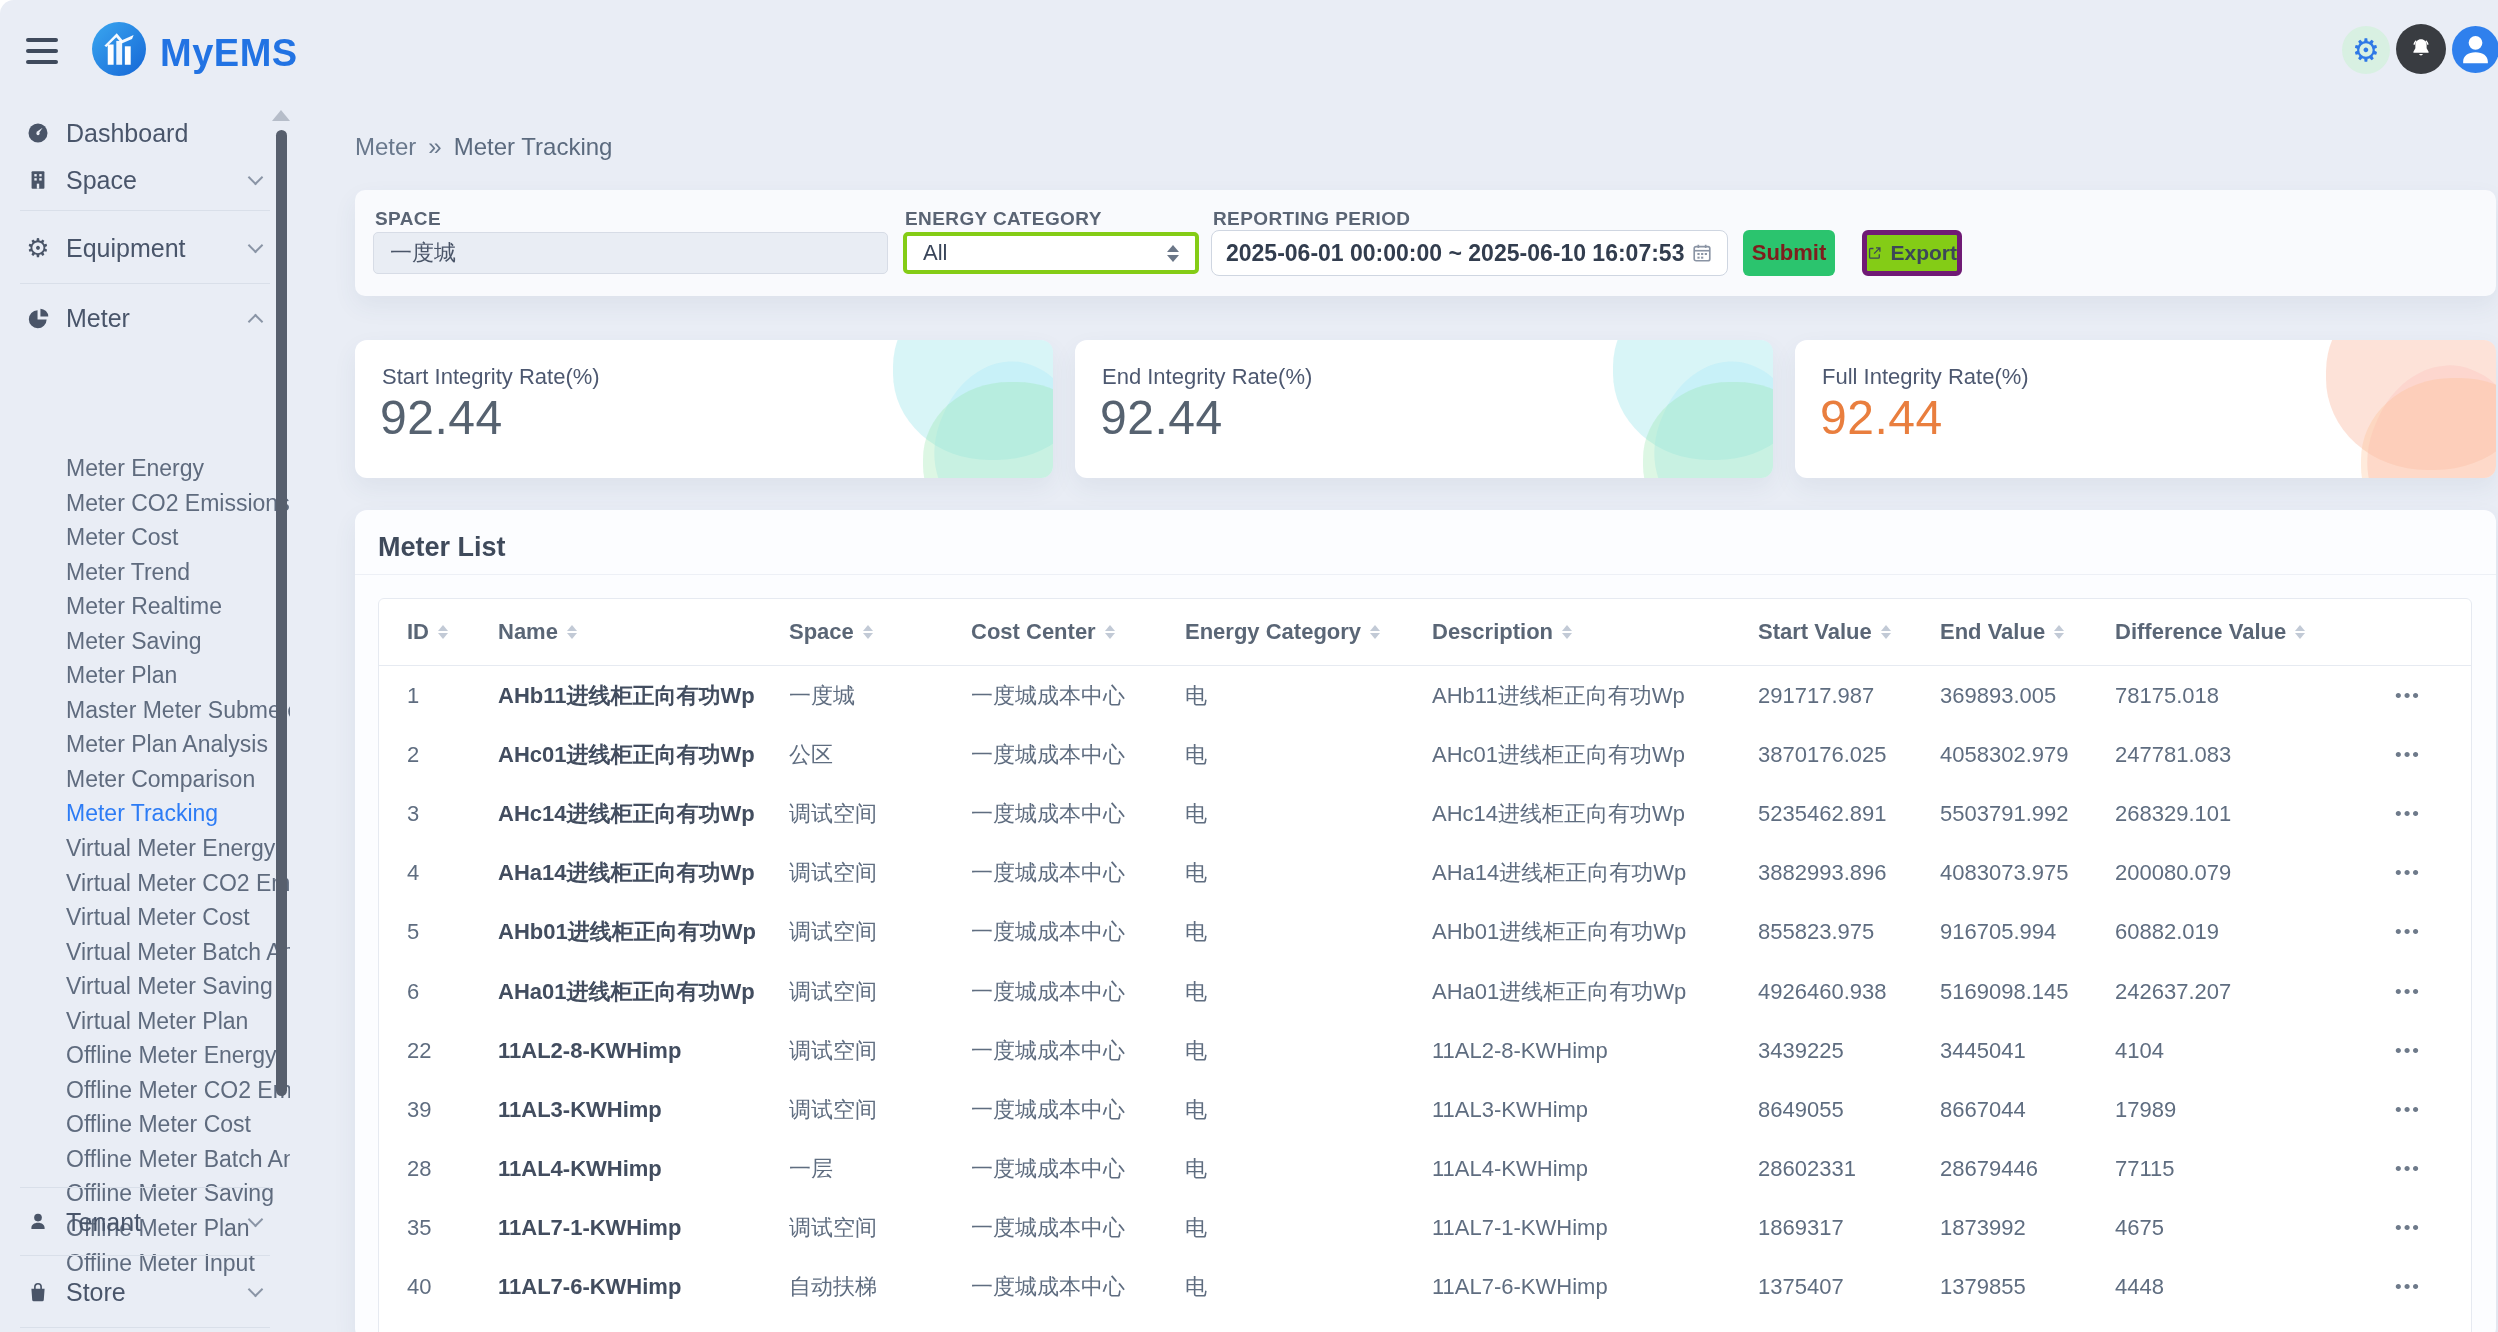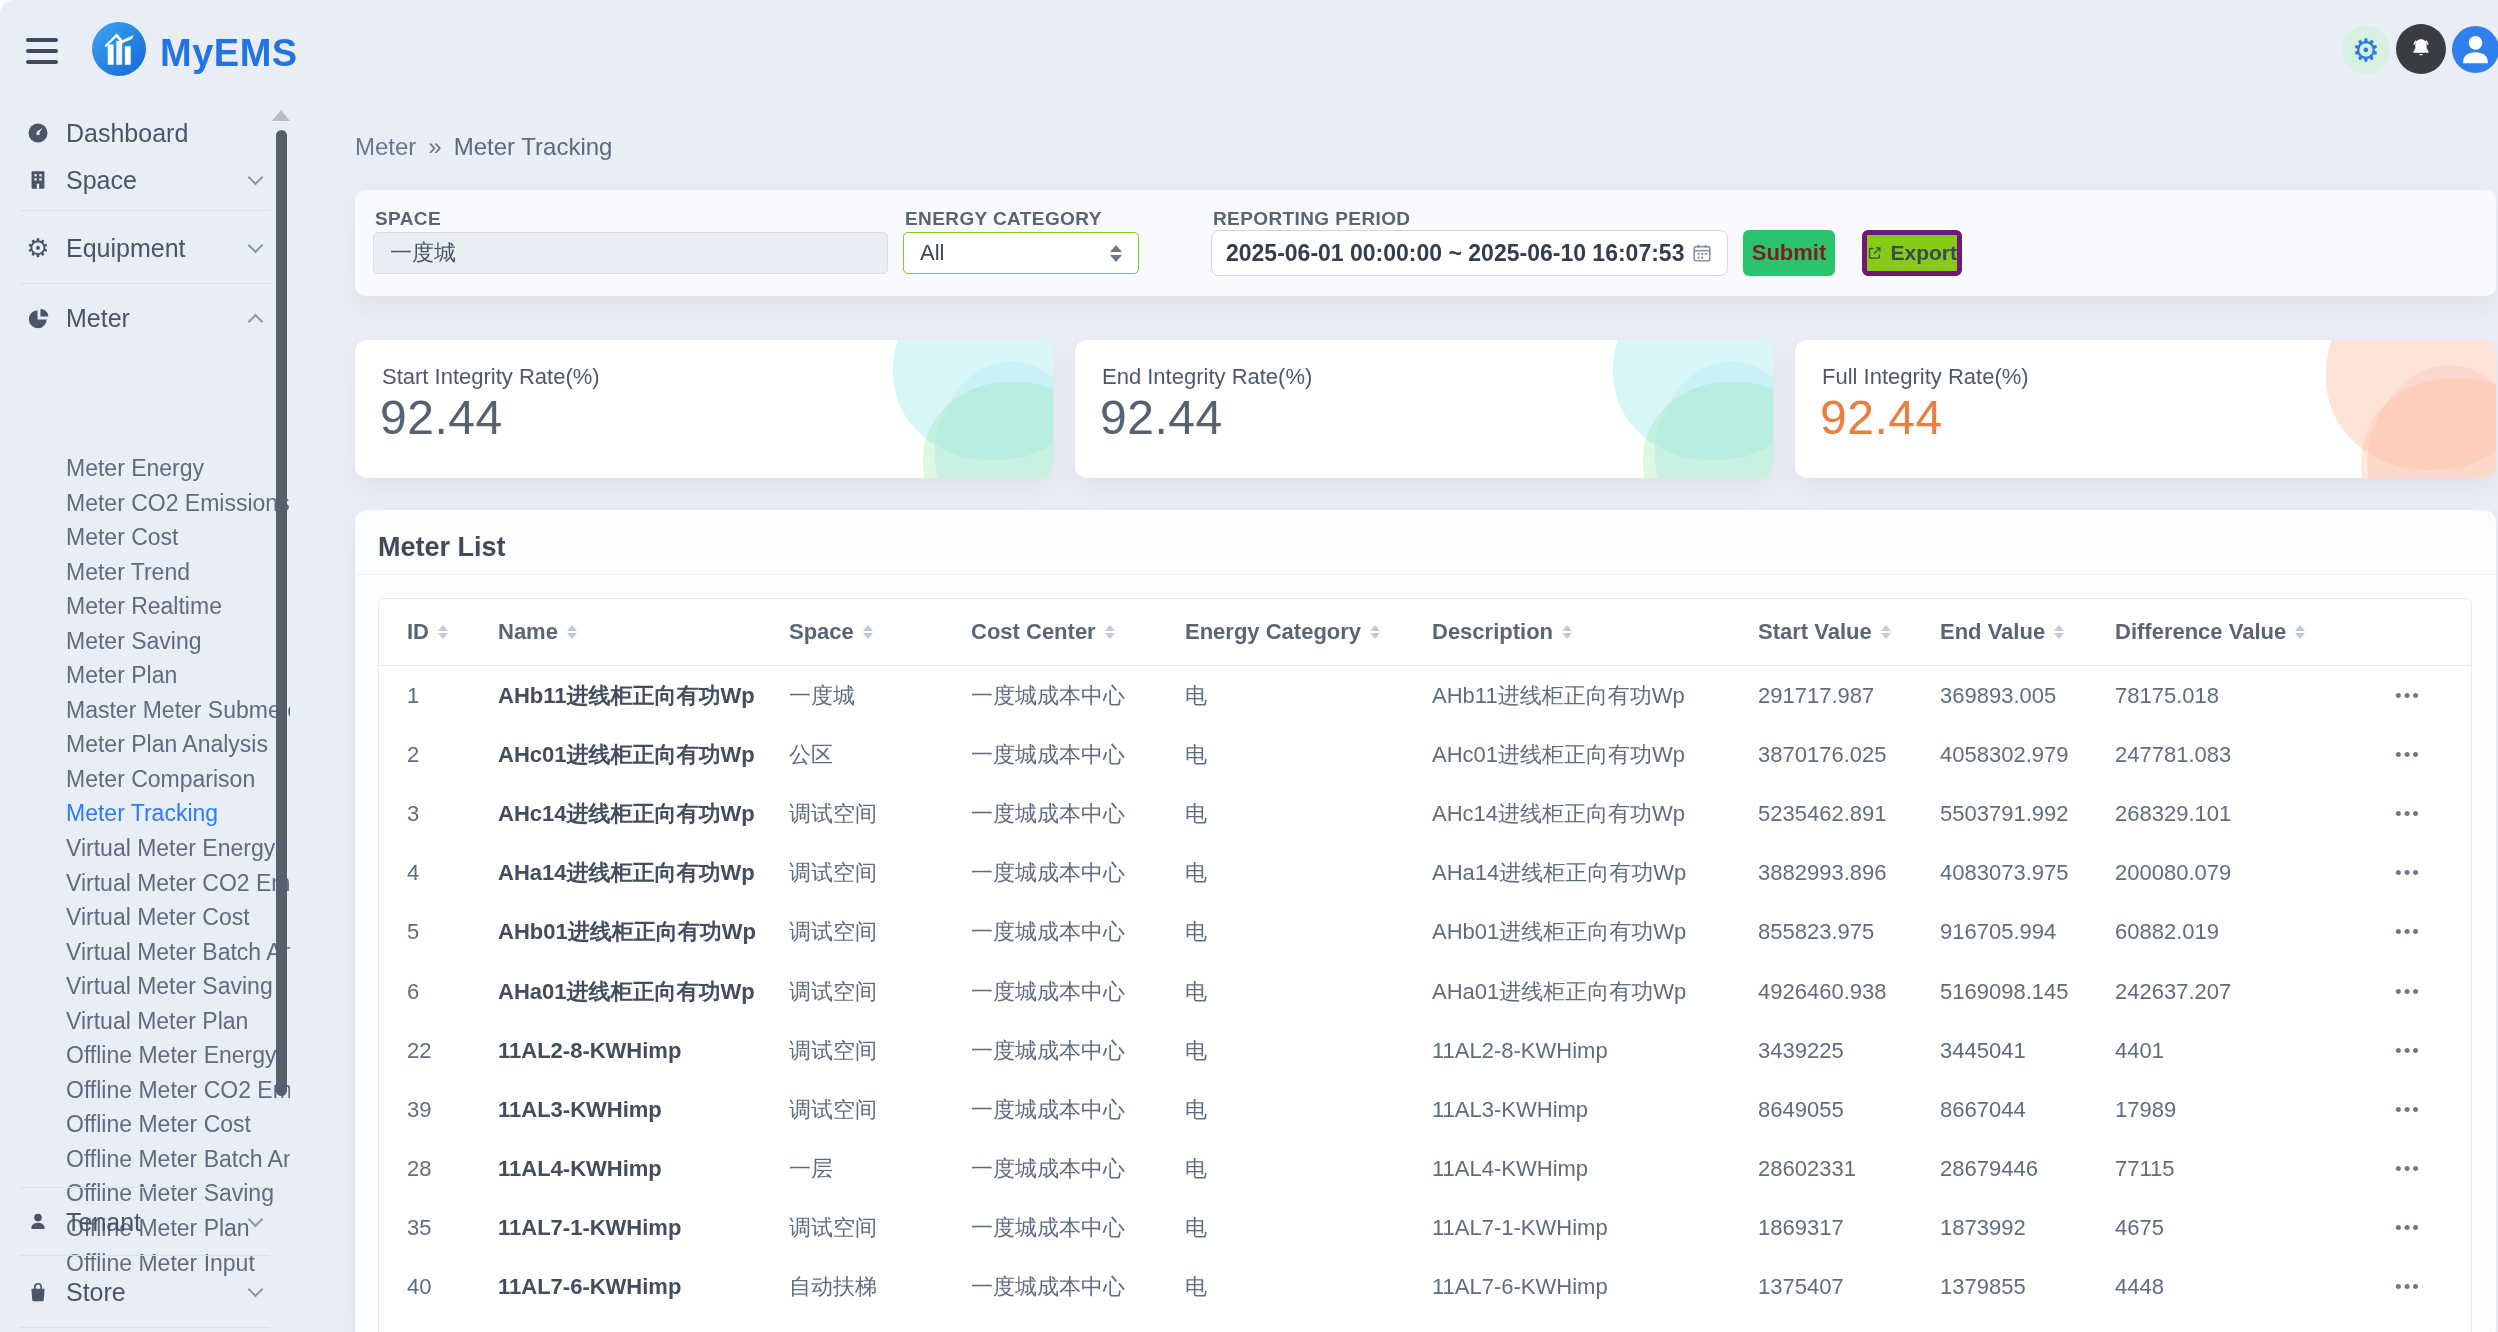--- a/index.html
+++ b/index.html
@@ -36,21 +36,21 @@
 
   
   #breadcrumb { position:absolute; left:355px; top:133px; font-size:24px; color:#69788c; display:flex; gap:12px; }
   #breadcrumb .cur { color:#5b6a7e; }
 
   
   #filter-card { position:absolute; left:355px; top:190px; width:2141px; height:106px; background:#f9fafd; border-radius:10px; box-shadow:0 10px 24px rgba(60,80,120,.07); }
   .flabel { position:absolute; top:18px; font-size:19px; font-weight:bold; letter-spacing:.4px; color:#5a6474; }
   .fctl { position:absolute; top:42px; height:42px; border-radius:5px; font-size:22px; display:flex; align-items:center; }
   #space-input { left:18px; width:515px; background:#e9edf4; border:1px solid #d7dce6; color:#4a5568; padding:0 16px; font-family:inherit; }
-  #energy-select { left:548px; width:236px; background:#fff; border:1px solid #84cc16; color:#39455a; padding:0 16px; justify-content:space-between; cursor:pointer; }
+  #energy-select { left:548px; width:296px; background:#fff; border:4px solid #84cc16; color:#39455a; padding:0 16px; justify-content:space-between; cursor:pointer; }
   .updown { display:flex; flex-direction:column; gap:3px; }
   .updown b { width:0; height:0; border-left:6px solid transparent; border-right:6px solid transparent; }
   .updown .u { border-bottom:7px solid #6b7788; }
   .updown .d { border-top:7px solid #6b7788; }
   #period-input { left:856px; top:40px; width:517px; height:46px; background:#fff; border:1px solid #cfd6e1; border-radius:8px; color:#323d4e; font-weight:bold; font-size:23px; padding:0 14px; justify-content:space-between; cursor:pointer; }
   #submit-btn { position:absolute; left:1388px; top:40px; width:92px; height:46px; background:#2bc46e; border:none; border-radius:6px; color:#7f1d1d; font-size:22px; font-weight:bold; font-family:inherit; cursor:pointer; }
   #export-btn { position:absolute; left:1507px; top:40px; width:100px; height:46px; background:#84cc16; border:5px solid #701a75; border-radius:6px; color:#3c4758; font-size:21px; font-weight:600; font-family:inherit; cursor:pointer; display:flex; align-items:center; justify-content:center; gap:8px; }
 
   
   .stat-card { position:absolute; top:340px; height:138px; background:#fff; border-radius:12px; box-shadow:0 10px 24px rgba(60,80,120,.07); overflow:hidden; }
@@ -436,21 +436,21 @@
       </div>
       <div class="trow">
         <span class="c0">22</span>
           <span class="c1 bname">11AL2-8-KWHimp</span>
           <span class="c2">调试空间</span>
           <span class="c3">一度城成本中心</span>
           <span class="c4">电</span>
           <span class="c5">11AL2-8-KWHimp</span>
           <span class="c6">3439225</span>
           <span class="c7">3445041</span>
-          <span class="c8">4401</span>
+          <span class="c8">4104</span>
           <span class="c9 dots">•••</span>
       </div>
       <div class="trow">
         <span class="c0">39</span>
           <span class="c1 bname">11AL3-KWHimp</span>
           <span class="c2">调试空间</span>
           <span class="c3">一度城成本中心</span>
           <span class="c4">电</span>
           <span class="c5">11AL3-KWHimp</span>
           <span class="c6">8649055</span>

